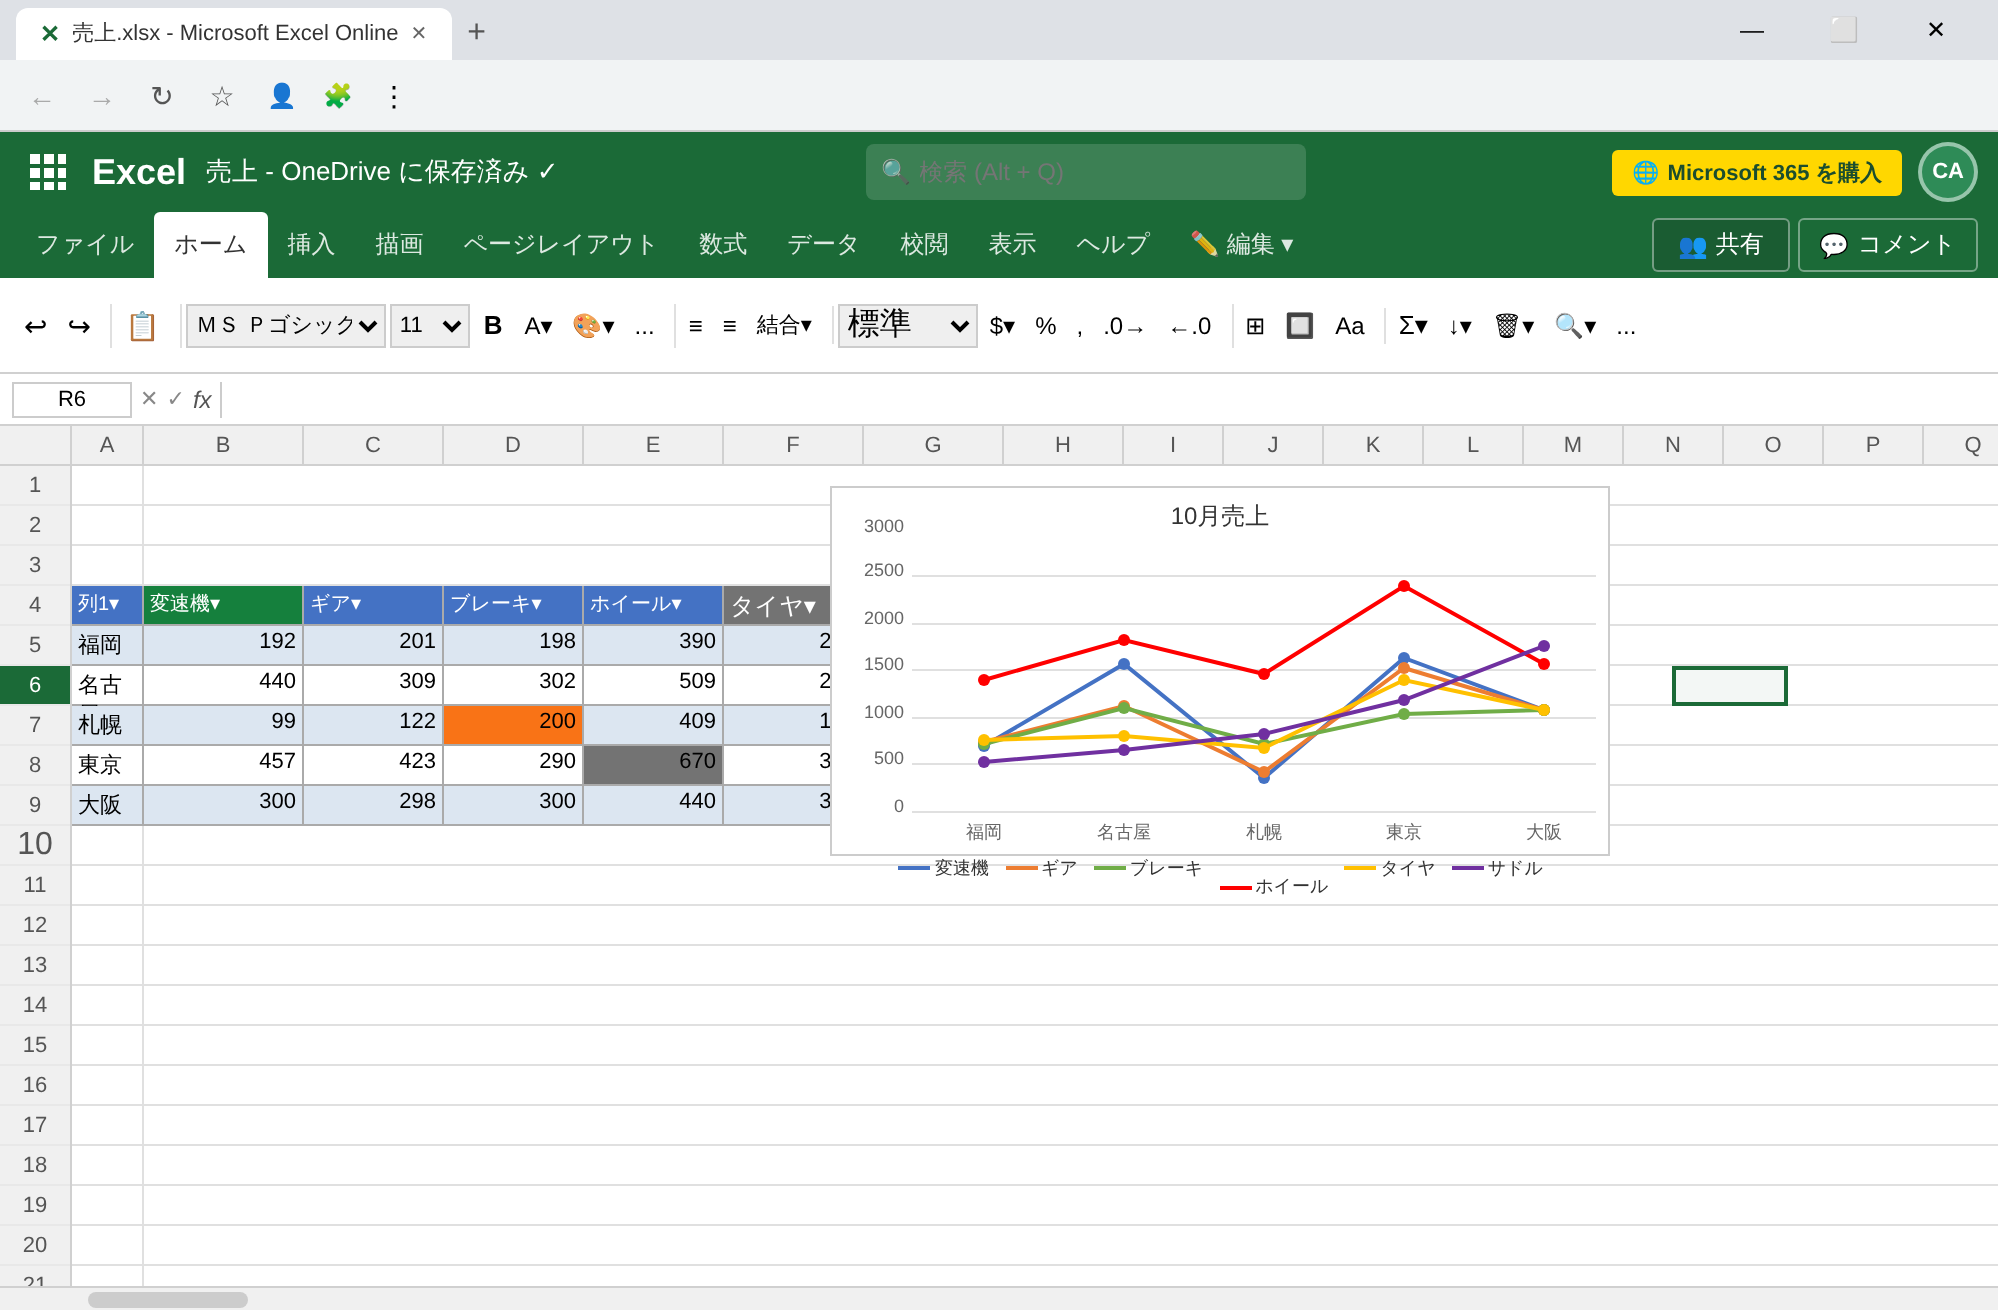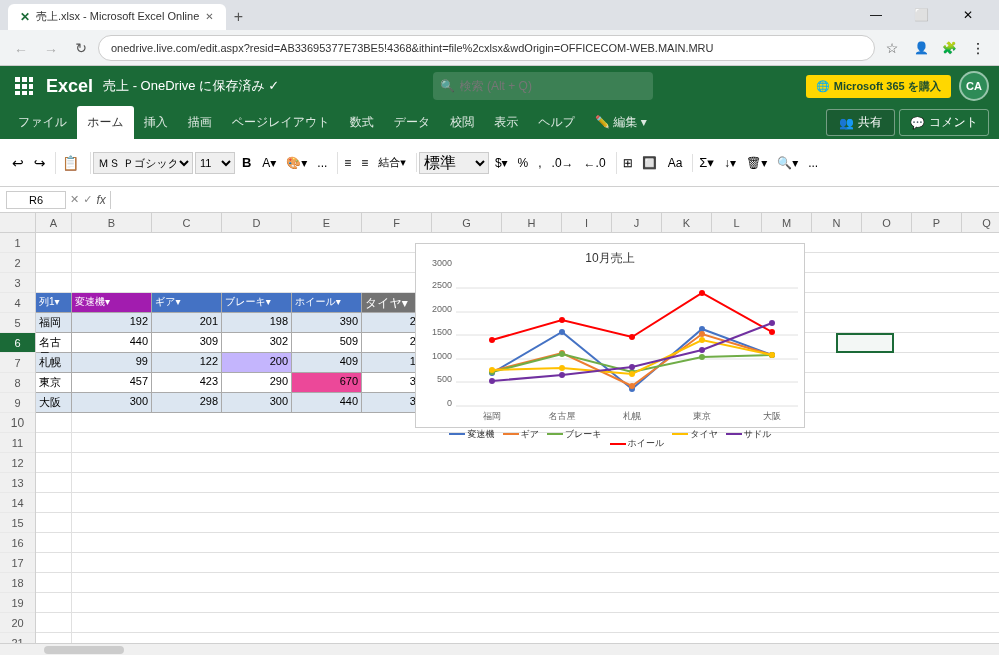--- a/index.html
+++ b/index.html
@@ -22,23 +22,20 @@
     <button style="width:46px; height:30px; background:none; border:none; cursor:pointer; font-size:12px;">—</button>
     <button style="width:46px; height:30px; background:none; border:none; cursor:pointer; font-size:12px;">⬜</button>
     <button style="width:46px; height:30px; background:none; border:none; cursor:pointer; font-size:12px;">✕</button>
   </div>
 </div>
 
 <div style="background:#f1f3f4; display:flex; align-items:center; padding:4px 8px; gap:4px; height:36px; border-bottom:1px solid #ccc;">
   <button style="width:26px; height:26px; background:none; border:none; cursor:pointer; color:#aaa; font-size:14px; display:flex; align-items:center; justify-content:center;">←</button>
   <button style="width:26px; height:26px; background:none; border:none; cursor:pointer; color:#aaa; font-size:14px; display:flex; align-items:center; justify-content:center;">→</button>
   <button style="width:26px; height:26px; background:none; border:none; cursor:pointer; color:#555; font-size:14px; display:flex; align-items:center; justify-content:center;">↻</button>
-  <div style="flex:1; height:26px; background:white; border:1px solid #ccc; border-radius:13px; padding:0 12px; font-size:11px; color:#333; display:flex; align-items:center; overflow:hidden;">
-    <span>onedrive.live.com/edit.aspx?resid=AB33695377E73BE5!4368&amp;ithint=file%2cxlsx&amp;wdOrigin=OFFICECOM-WEB.MAIN.MRU</span>
-  </div>
   <button style="width:26px; height:26px; background:none; border:none; cursor:pointer; color:#555; font-size:14px;">☆</button>
   <div style="display:flex; gap:2px;">
     <button style="width:26px; height:26px; background:none; border:none; cursor:pointer; font-size:12px;">👤</button>
     <button style="width:26px; height:26px; background:none; border:none; cursor:pointer; font-size:12px;">🧩</button>
     <button style="width:26px; height:26px; background:none; border:none; cursor:pointer; font-size:14px;">⋮</button>
   </div>
 </div>
 
 <div style="background:#1b6a37; height:40px; display:flex; align-items:center; padding:0 10px; gap:8px;">
   <div style="width:28px; height:28px; display:flex; align-items:center; justify-content:center; cursor:pointer;">
@@ -185,21 +182,21 @@
     <div style="width:36px; min-width:36px; background:#f0f0f0; border-right:1px solid #d0d0d0;">
       <div style="height:20px; display:flex; align-items:center; justify-content:center; font-size:11px; color:#555; border-bottom:1px solid #e8e8e8;">1</div>
       <div style="height:20px; display:flex; align-items:center; justify-content:center; font-size:11px; color:#555; border-bottom:1px solid #e8e8e8;">2</div>
       <div style="height:20px; display:flex; align-items:center; justify-content:center; font-size:11px; color:#555; border-bottom:1px solid #e8e8e8;">3</div>
       <div style="height:20px; display:flex; align-items:center; justify-content:center; font-size:11px; color:#555; border-bottom:1px solid #e8e8e8;">4</div>
       <div style="height:20px; display:flex; align-items:center; justify-content:center; font-size:11px; color:#555; border-bottom:1px solid #e8e8e8;">5</div>
       <div style="height:20px; display:flex; align-items:center; justify-content:center; font-size:11px; color:white; background:#1b6a37; border-bottom:1px solid #e8e8e8;">6</div>
       <div style="height:20px; display:flex; align-items:center; justify-content:center; font-size:11px; color:#555; border-bottom:1px solid #e8e8e8;">7</div>
       <div style="height:20px; display:flex; align-items:center; justify-content:center; font-size:11px; color:#555; border-bottom:1px solid #e8e8e8;">8</div>
       <div style="height:20px; display:flex; align-items:center; justify-content:center; font-size:11px; color:#555; border-bottom:1px solid #e8e8e8;">9</div>
-      <div style="height:20px; display:flex; align-items:center; justify-content:center; font-size:12px; color:#555; border-bottom:1px solid #e8e8e8;">10</div>
+      <div style="height:20px; display:flex; align-items:center; justify-content:center; font-size:16px; color:#555; border-bottom:1px solid #e8e8e8;">10</div>
       <div style="height:20px; display:flex; align-items:center; justify-content:center; font-size:11px; color:#555; border-bottom:1px solid #e8e8e8;">11</div>
       <div style="height:20px; display:flex; align-items:center; justify-content:center; font-size:11px; color:#555; border-bottom:1px solid #e8e8e8;">12</div>
       <div style="height:20px; display:flex; align-items:center; justify-content:center; font-size:11px; color:#555; border-bottom:1px solid #e8e8e8;">13</div>
       <div style="height:20px; display:flex; align-items:center; justify-content:center; font-size:11px; color:#555; border-bottom:1px solid #e8e8e8;">14</div>
       <div style="height:20px; display:flex; align-items:center; justify-content:center; font-size:11px; color:#555; border-bottom:1px solid #e8e8e8;">15</div>
       <div style="height:20px; display:flex; align-items:center; justify-content:center; font-size:11px; color:#555; border-bottom:1px solid #e8e8e8;">16</div>
       <div style="height:20px; display:flex; align-items:center; justify-content:center; font-size:11px; color:#555; border-bottom:1px solid #e8e8e8;">17</div>
       <div style="height:20px; display:flex; align-items:center; justify-content:center; font-size:11px; color:#555; border-bottom:1px solid #e8e8e8;">18</div>
       <div style="height:20px; display:flex; align-items:center; justify-content:center; font-size:11px; color:#555; border-bottom:1px solid #e8e8e8;">19</div>
       <div style="height:20px; display:flex; align-items:center; justify-content:center; font-size:11px; color:#555; border-bottom:1px solid #e8e8e8;">20</div>
@@ -218,21 +215,21 @@
         <div style="flex:1;"></div>
       </div>
 
       <div style="display:flex; height:20px; border-bottom:1px solid #e0e0e0;">
         <div style="width:36px; min-width:36px; border-right:1px solid #e0e0e0;"></div>
         <div style="flex:1;"></div>
       </div>
 
       <div style="display:flex; height:20px;">
         <div style="width:36px; min-width:36px; border-right:1px solid #aaa; border-bottom:1px solid #aaa; background:#4472c4; color:white; font-size:10px; padding:2px 3px; overflow:hidden;">列1▾</div>
-        <div style="width:80px; min-width:80px; border-right:1px solid #aaa; border-bottom:1px solid #aaa; background:#a21caf; color:white; font-size:10px; padding:2px 3px; overflow:hidden;">変速機▾</div>
+        <div style="width:80px; min-width:80px; border-right:1px solid #aaa; border-bottom:1px solid #aaa; background:#15803d; color:white; font-size:10px; padding:2px 3px; overflow:hidden;">変速機▾</div>
         <div style="width:70px; min-width:70px; border-right:1px solid #aaa; border-bottom:1px solid #aaa; background:#4472c4; color:white; font-size:10px; padding:2px 3px; overflow:hidden;">ギア▾</div>
         <div style="width:70px; min-width:70px; border-right:1px solid #aaa; border-bottom:1px solid #aaa; background:#4472c4; color:white; font-size:10px; padding:2px 3px; overflow:hidden;">ブレーキ▾</div>
         <div style="width:70px; min-width:70px; border-right:1px solid #aaa; border-bottom:1px solid #aaa; background:#4472c4; color:white; font-size:10px; padding:2px 3px; overflow:hidden;">ホイール▾</div>
         <div style="width:70px; min-width:70px; border-right:1px solid #aaa; border-bottom:1px solid #aaa; background:#737373; color:white; font-size:12px; padding:2px 3px; overflow:hidden;">タイヤ▾</div>
         <div style="width:70px; min-width:70px; border-right:1px solid #aaa; border-bottom:1px solid #aaa; background:#4472c4; color:white; font-size:10px; padding:2px 3px; overflow:hidden;">サドル▾</div>
         <div style="width:60px; border-right:1px solid #e0e0e0; border-bottom:1px solid #e0e0e0; background:#4472c4;"></div>
         <div style="flex:1; border-bottom:1px solid #e0e0e0;"></div>
       </div>
 
       <div style="display:flex; height:20px;">
@@ -259,33 +256,33 @@
 
         <div style="flex:1; border-bottom:1px solid #e0e0e0; position:relative;">
           
         </div>
       </div>
 
       <div style="display:flex; height:20px;">
         <div style="width:36px; min-width:36px; border-right:1px solid #aaa; border-bottom:1px solid #aaa; background:#dce6f1; font-size:11px; padding:2px 3px;">札幌</div>
         <div style="width:80px; min-width:80px; border-right:1px solid #aaa; border-bottom:1px solid #aaa; background:#dce6f1; font-size:11px; padding:2px 3px; text-align:right;">99</div>
         <div style="width:70px; min-width:70px; border-right:1px solid #aaa; border-bottom:1px solid #aaa; background:#dce6f1; font-size:11px; padding:2px 3px; text-align:right;">122</div>
-        <div style="width:70px; min-width:70px; border-right:1px solid #aaa; border-bottom:1px solid #aaa; background:#c4b5fd; font-size:11px; padding:2px 3px; text-align:right;">200</div>
+        <div style="width:70px; min-width:70px; border-right:1px solid #aaa; border-bottom:1px solid #aaa; background:#f97316; font-size:11px; padding:2px 3px; text-align:right;">200</div>
         <div style="width:70px; min-width:70px; border-right:1px solid #aaa; border-bottom:1px solid #aaa; background:#dce6f1; font-size:11px; padding:2px 3px; text-align:right;">409</div>
         <div style="width:70px; min-width:70px; border-right:1px solid #aaa; border-bottom:1px solid #aaa; background:#dce6f1; font-size:11px; padding:2px 3px; text-align:right;">189</div>
         <div style="width:70px; min-width:70px; border-right:1px solid #aaa; border-bottom:1px solid #aaa; background:#dce6f1; font-size:11px; padding:2px 3px; text-align:right;">230</div>
         <div style="flex:1; border-bottom:1px solid #e0e0e0;"></div>
       </div>
 
       <div style="display:flex; height:20px;">
         <div style="width:36px; min-width:36px; border-right:1px solid #aaa; border-bottom:1px solid #aaa; background:white; font-size:11px; padding:2px 3px;">東京</div>
         <div style="width:80px; min-width:80px; border-right:1px solid #aaa; border-bottom:1px solid #aaa; background:white; font-size:11px; padding:2px 3px; text-align:right;">457</div>
         <div style="width:70px; min-width:70px; border-right:1px solid #aaa; border-bottom:1px solid #aaa; background:white; font-size:11px; padding:2px 3px; text-align:right;">423</div>
         <div style="width:70px; min-width:70px; border-right:1px solid #aaa; border-bottom:1px solid #aaa; background:white; font-size:11px; padding:2px 3px; text-align:right;">290</div>
-        <div style="width:70px; min-width:70px; border-right:1px solid #aaa; border-bottom:1px solid #aaa; background:#ec4899; font-size:11px; padding:2px 3px; text-align:right;">670</div>
+        <div style="width:70px; min-width:70px; border-right:1px solid #aaa; border-bottom:1px solid #aaa; background:#737373; font-size:11px; padding:2px 3px; text-align:right;">670</div>
         <div style="width:70px; min-width:70px; border-right:1px solid #aaa; border-bottom:1px solid #aaa; background:white; font-size:11px; padding:2px 3px; text-align:right;">390</div>
         <div style="width:70px; min-width:70px; border-right:1px solid #aaa; border-bottom:1px solid #aaa; background:white; font-size:11px; padding:2px 3px; text-align:right;">333</div>
         <div style="flex:1; border-bottom:1px solid #e0e0e0;"></div>
       </div>
 
       <div style="display:flex; height:20px;">
         <div style="width:36px; min-width:36px; border-right:1px solid #aaa; border-bottom:1px solid #aaa; background:#dce6f1; font-size:11px; padding:2px 3px;">大阪</div>
         <div style="width:80px; min-width:80px; border-right:1px solid #aaa; border-bottom:1px solid #aaa; background:#dce6f1; font-size:11px; padding:2px 3px; text-align:right;">300</div>
         <div style="width:70px; min-width:70px; border-right:1px solid #aaa; border-bottom:1px solid #aaa; background:#dce6f1; font-size:11px; padding:2px 3px; text-align:right;">298</div>
         <div style="width:70px; min-width:70px; border-right:1px solid #aaa; border-bottom:1px solid #aaa; background:#dce6f1; font-size:11px; padding:2px 3px; text-align:right;">300</div>

